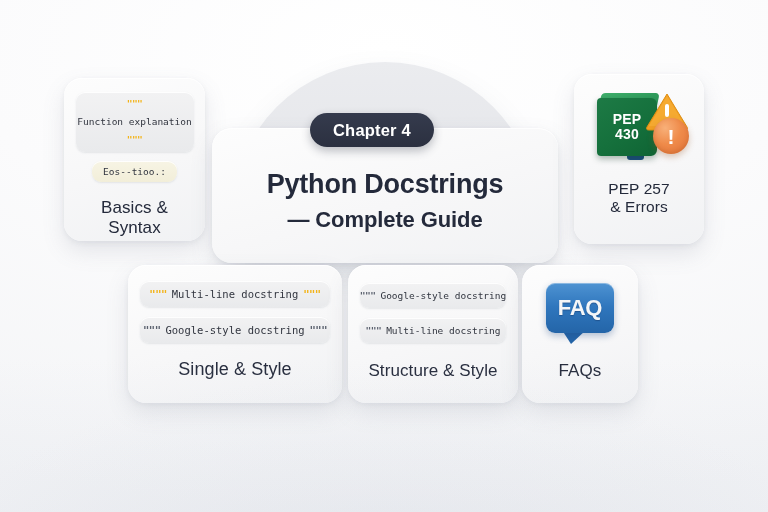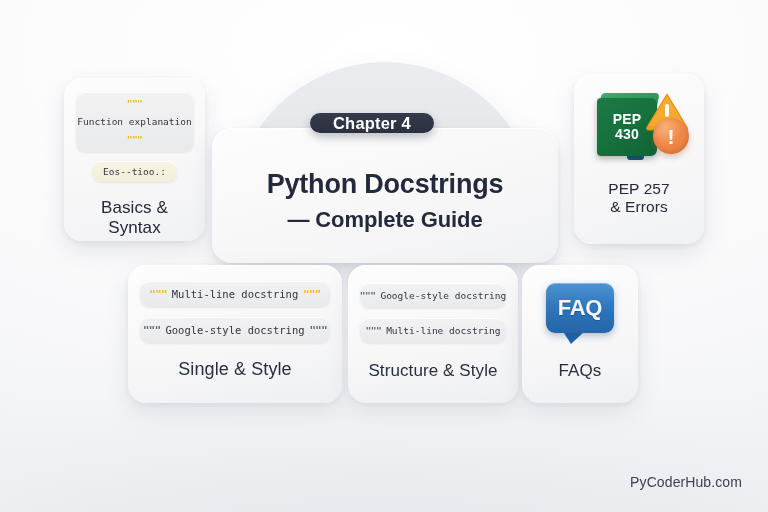--- a/index.html
+++ b/index.html
@@ -103,21 +103,21 @@
     top: 128px;
     width: 346px;
     height: 135px;
     justify-content: center;
     border-radius: 20px;
   }
   #chapter-badge {
     position: absolute;
     left: 310px;
     top: 113px;
-    height: 20px;
+    height: 34px;
     padding: 0 23px;
     border-radius: 17px;
     background: linear-gradient(180deg, #353b4d 0%, #2b3040 100%);
     color: #ffffff;
     font-size: 16.5px;
     font-weight: 700;
     letter-spacing: 0.2px;
     display: flex;
     align-items: center;
     justify-content: center;
@@ -425,15 +425,14 @@
   </div>
 
   <div class="card" id="card-faq">
     <div class="faq-icon">
       <div class="faq-tail"></div>
       <div class="faq-bubble">FAQ</div>
     </div>
     <div class="card-title">FAQs</div>
   </div>
 
-  <div id="watermark">PyCoderHub.com</div>
 
 </div>
 
 </body></html>

